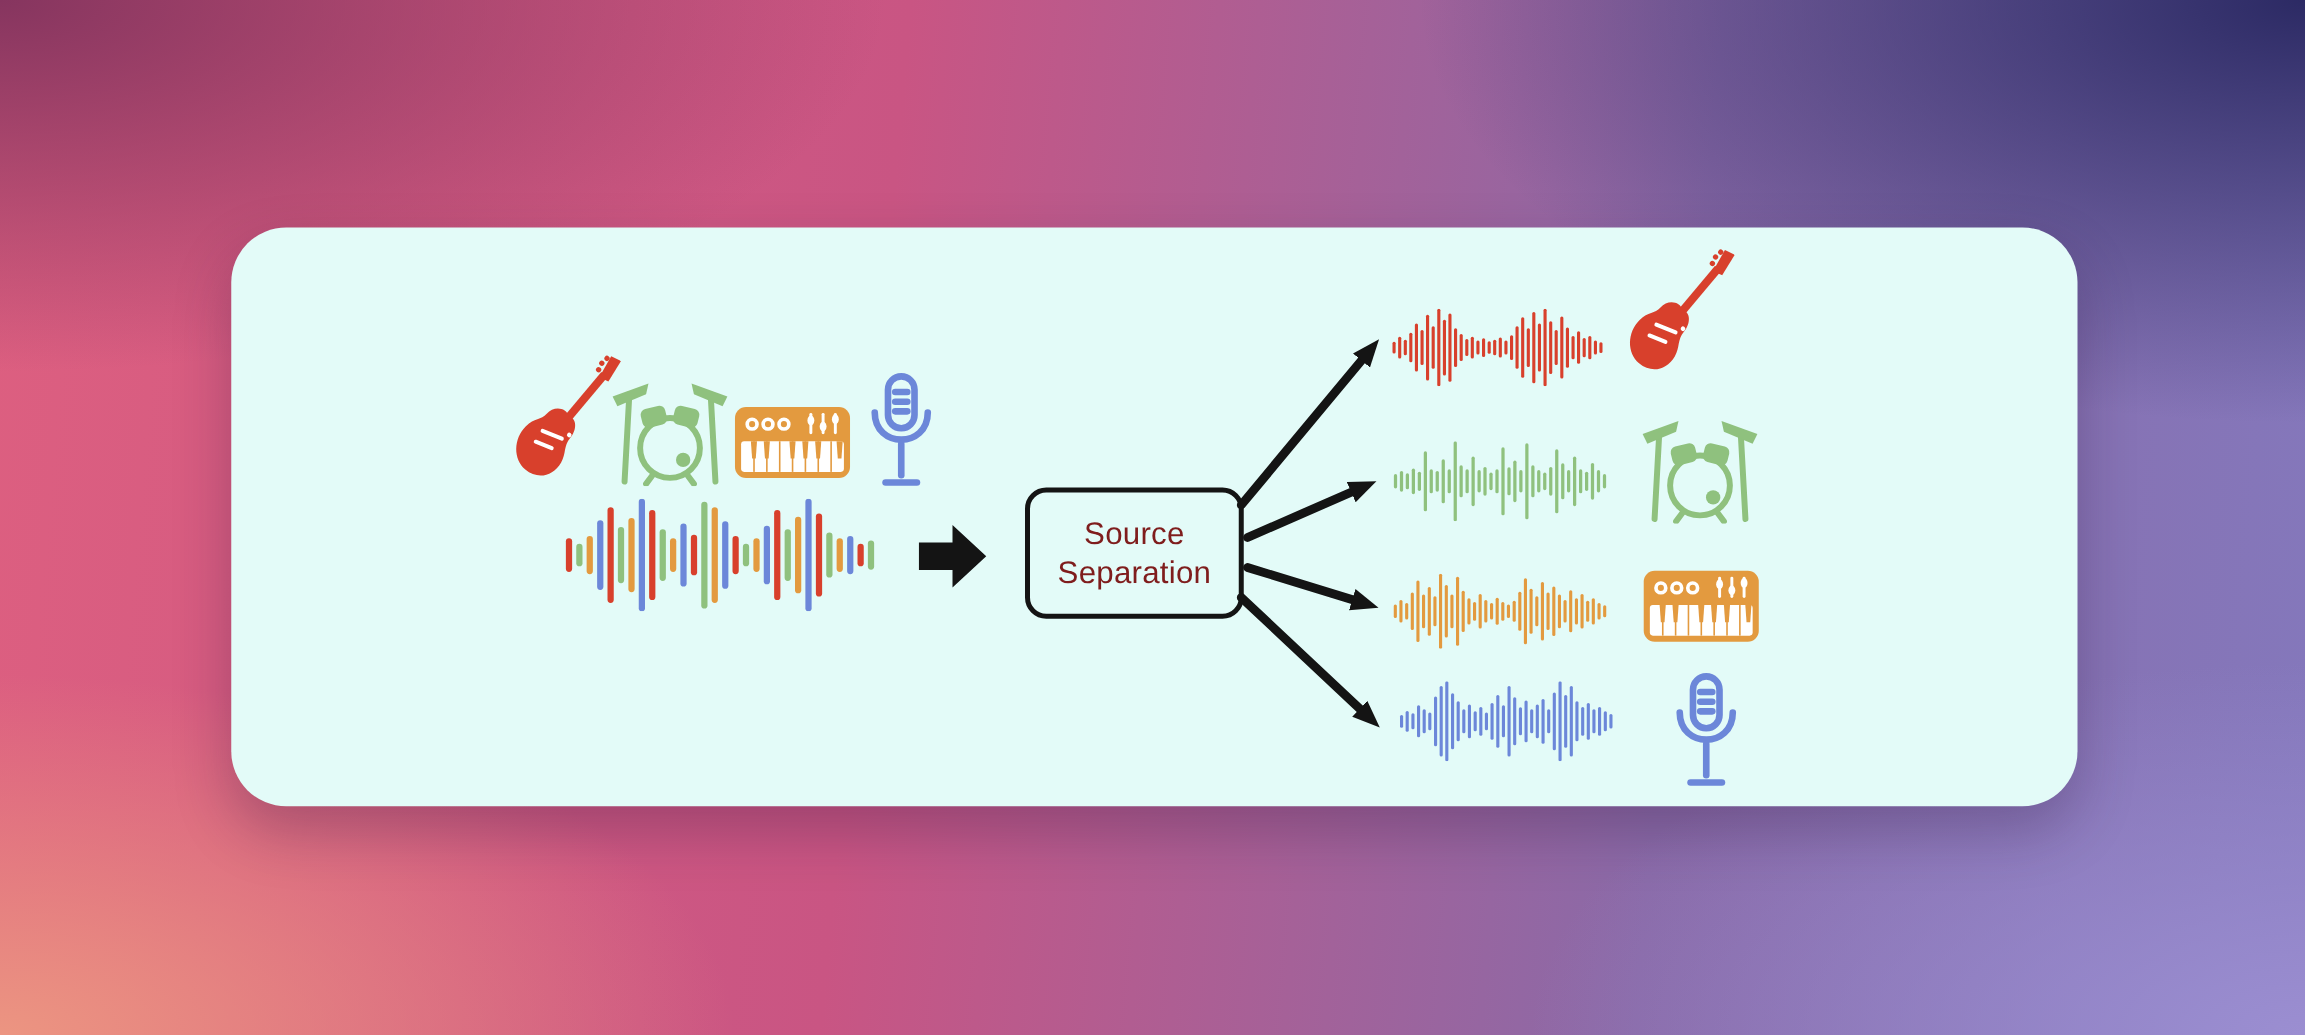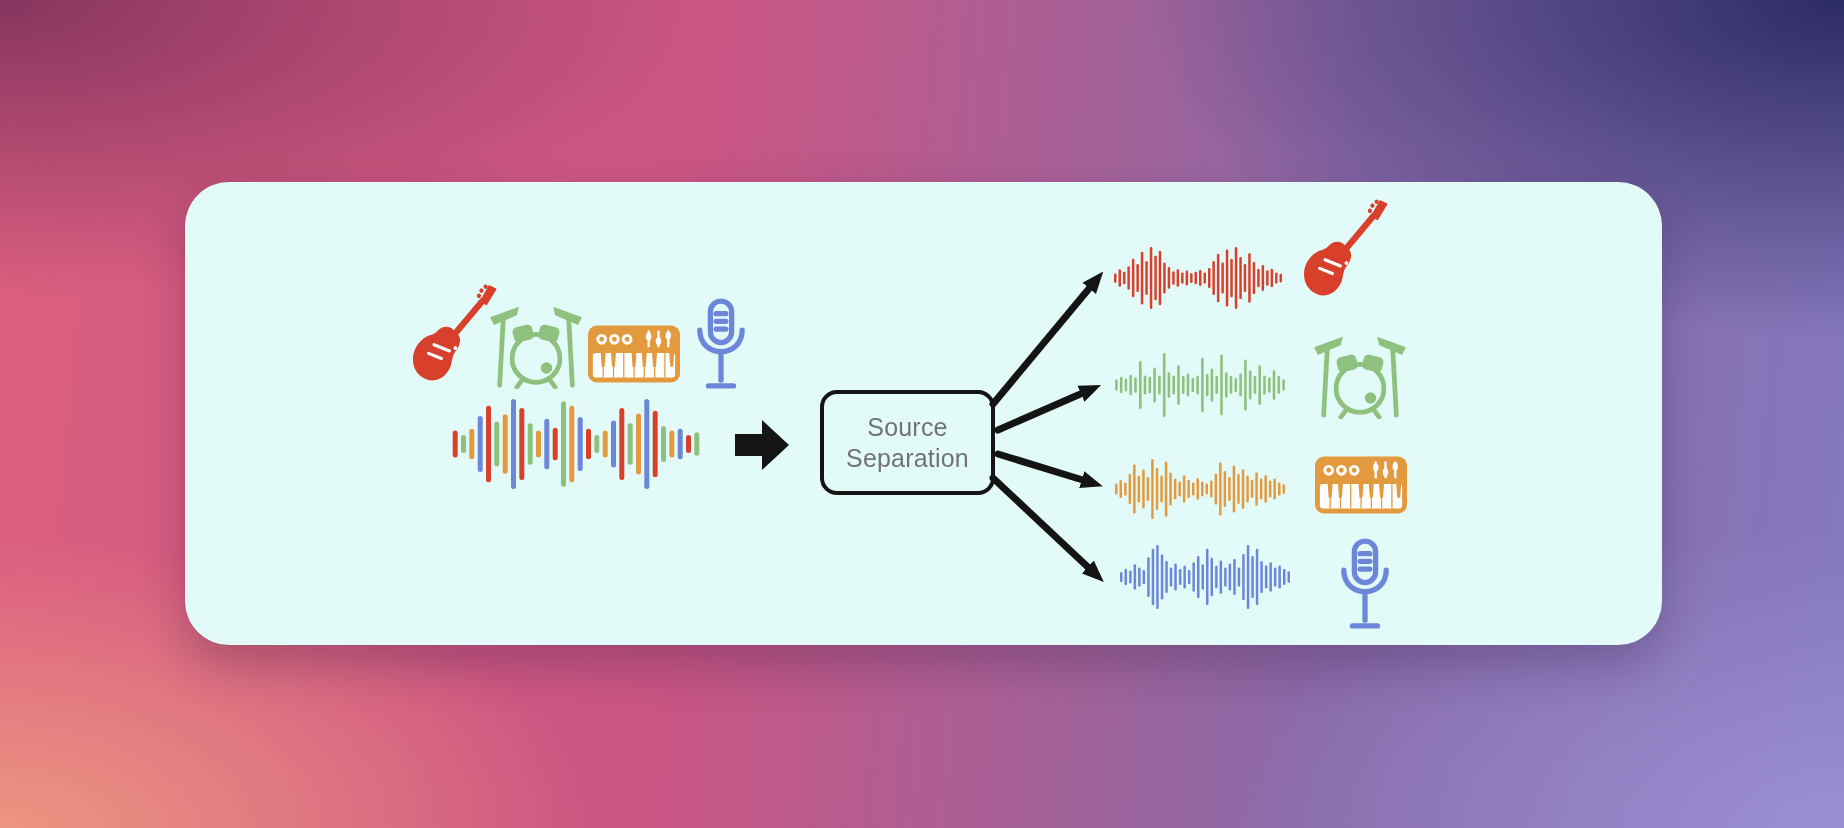--- a/index.html
+++ b/index.html
@@ -22,21 +22,21 @@
     box-shadow:0 20px 45px rgba(45,20,60,0.28);
   }
   .abs{position:absolute;}
   .icon{display:block;}
   .rot40{transform:rotate(40deg);transform-origin:50% 50%;}
   .wave{display:block;}
   .process-box{
     position:absolute;left:635px;top:208px;width:175px;height:105px;
     box-sizing:border-box;border:4px solid #141414;border-radius:17px;
     display:flex;flex-direction:column;align-items:center;justify-content:center;
-    font-size:25px;line-height:1.22;color:#737373;letter-spacing:0.2px;text-align:right;
+    font-size:25px;line-height:1.22;color:#7f1d1d;letter-spacing:0.2px;text-align:right;
   }
   .fan{position:absolute;left:0;top:0;pointer-events:none;}
   .hidden-defs{position:absolute;width:0;height:0;overflow:hidden;}
 </style>
 </head>
 <body>
 
 <svg class="hidden-defs" aria-hidden="true">
   <defs>
     <symbol id="sym-guitar" viewBox="0 0 64 170">

